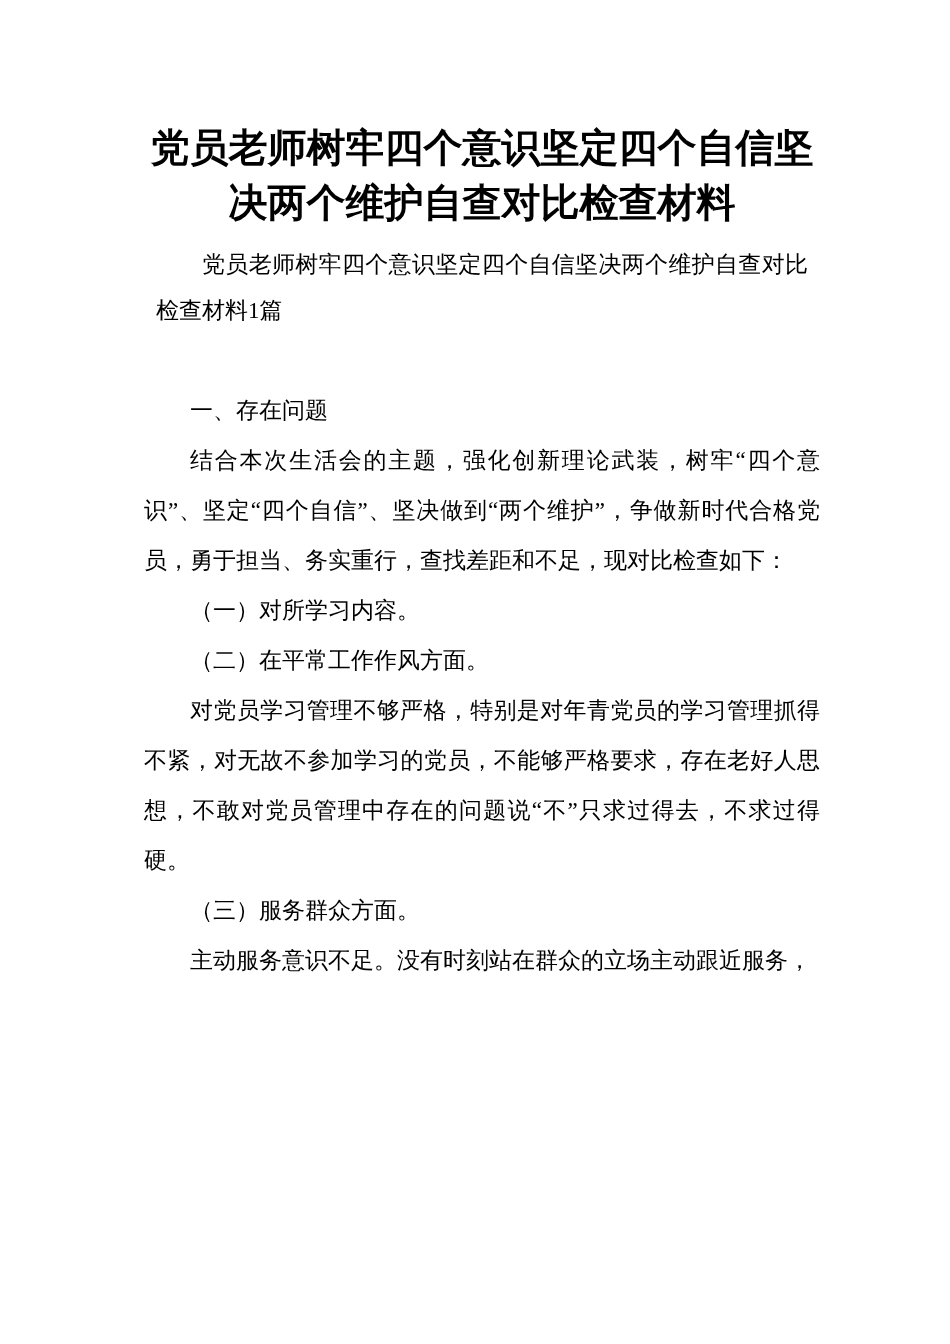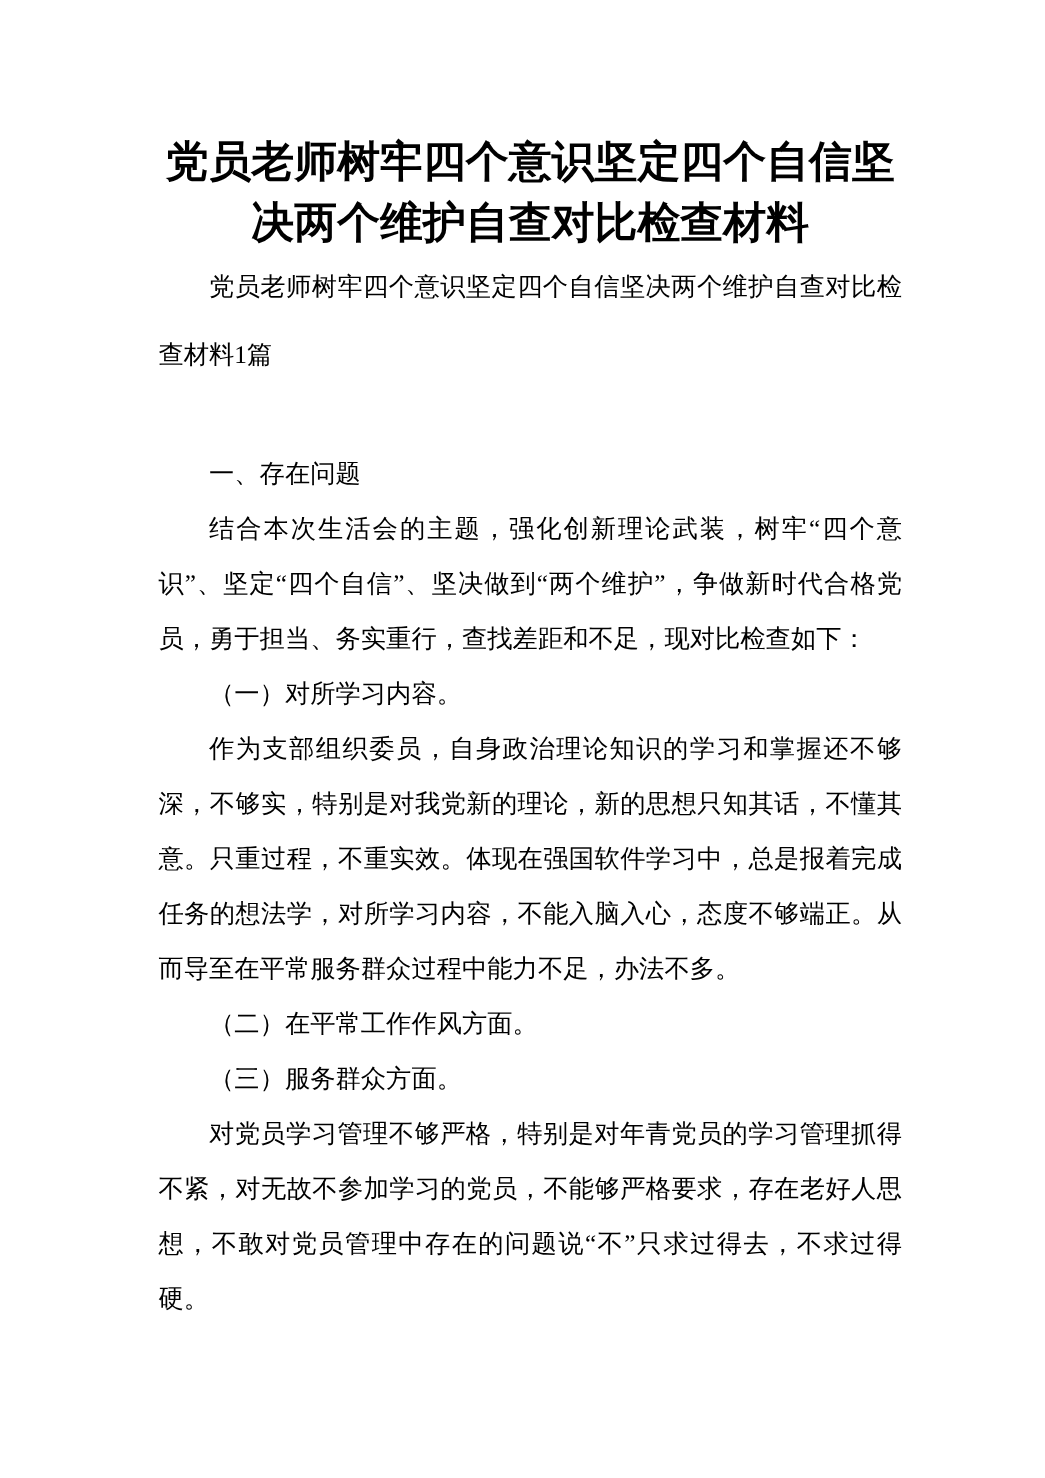--- a/index.html
+++ b/index.html
@@ -23,25 +23,25 @@
     font-size: 39px;
     line-height: 55px;
     text-align: center;
     margin: 0;
     color: #000000;
   }
   .doc-subtitle {
     font-family: "Liberation Serif", "DejaVu Serif", serif;
     font-weight: 400;
     font-size: 23px;
-    line-height: 62px;
+    line-height: 46px;
     text-indent: 2em;
     text-align: justify;
     text-justify: inter-character;
-    margin: 0;
+    margin: 12px;
     color: #000000;
   }
   .doc-body {
     margin-top: 52px;
   }
   .para {
     font-family: "Liberation Serif", "DejaVu Serif", serif;
     font-weight: 400;
     font-size: 23px;
     line-height: 50px;
@@ -57,18 +57,18 @@
 
 <div class="page">
   <h1 class="doc-title">党员老师树牢四个意识坚定四个自信坚决两个维护自查对比检查材料</h1>
 
   <p class="doc-subtitle">党员老师树牢四个意识坚定四个自信坚决两个维护自查对比检查材料1篇</p>
 
   <div class="doc-body">
     <p class="para">一、存在问题</p>
     <p class="para">结合本次生活会的主题，强化创新理论武装，树牢“四个意识”、坚定“四个自信”、坚决做到“两个维护”，争做新时代合格党员，勇于担当、务实重行，查找差距和不足，现对比检查如下：</p>
     <p class="para">（一）对所学习内容。</p>
-    <p class="para">作为支部组织委员，自身政治理论知识的学习和掌握还不够深，不够实，特别是对我党新的理论，新的思想只知其话，不懂其意。只重过程，不重实效。体现在强国软件学习中，总是报着完成任务的想法学，对所学习内容，不能入脑入心，态度不够端正。从而导至在平常服务群众过程中能力不足，办法不多。</p>
     <p class="para">（二）在平常工作作风方面。</p>
+    <p class="para">对党员学习管理不够严格，特别是对年青党员的学习管理抓得不紧，对无故不参加学习的党员，不能够严格要求，存在老好人思想，不敢对党员管理中存在的问题说“不”只求过得去，不求过得硬。</p>
     <p class="para">（三）服务群众方面。</p>
-    <p class="para">对党员学习管理不够严格，特别是对年青党员的学习管理抓得不紧，对无故不参加学习的党员，不能够严格要求，存在老好人思想，不敢对党员管理中存在的问题说“不”只求过得去，不求过得硬。</p>
+    <p class="para">主动服务意识不足。没有时刻站在群众的立场主动跟近服务，</p>
   </div>
 </div>
 
 </body></html>

